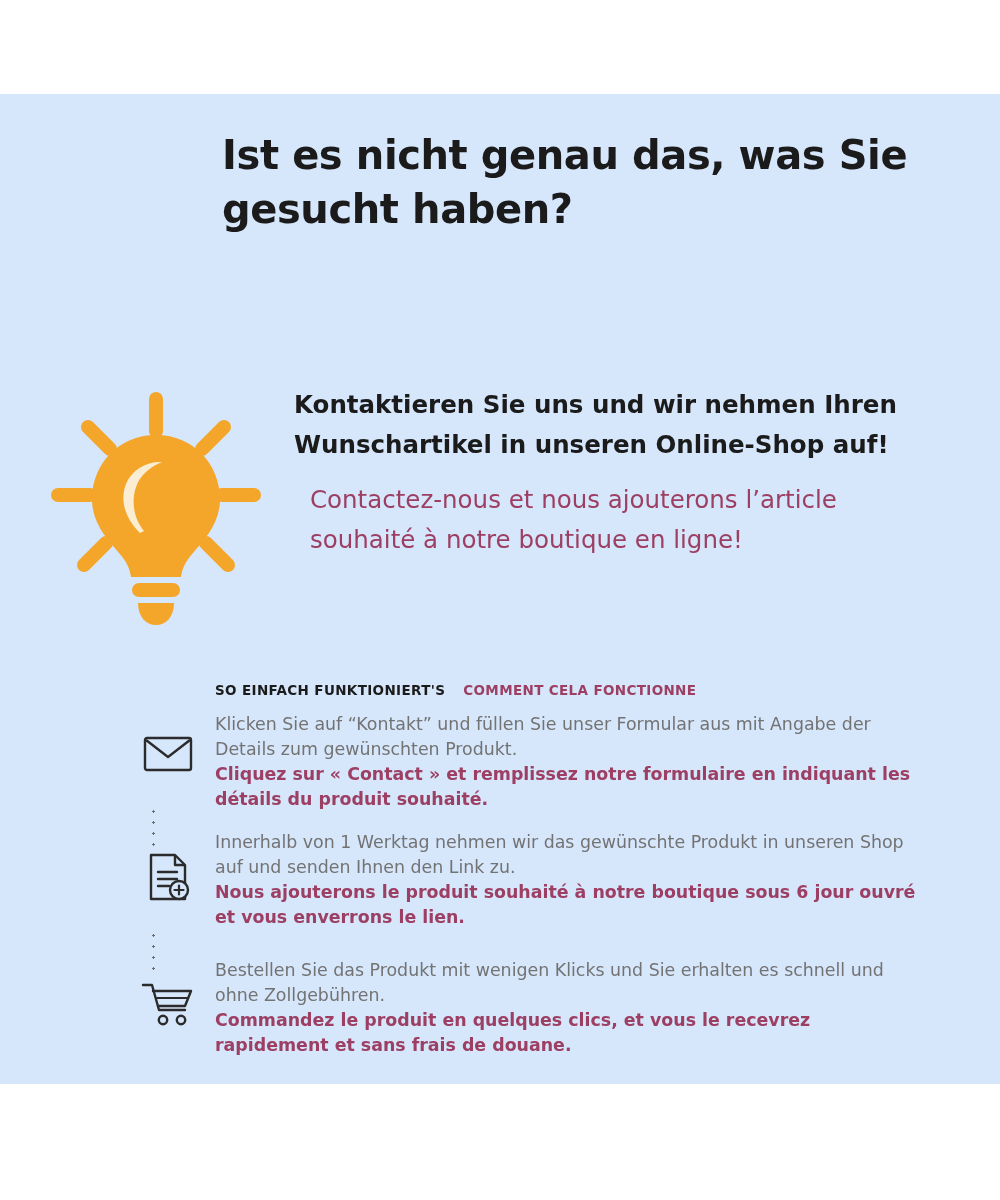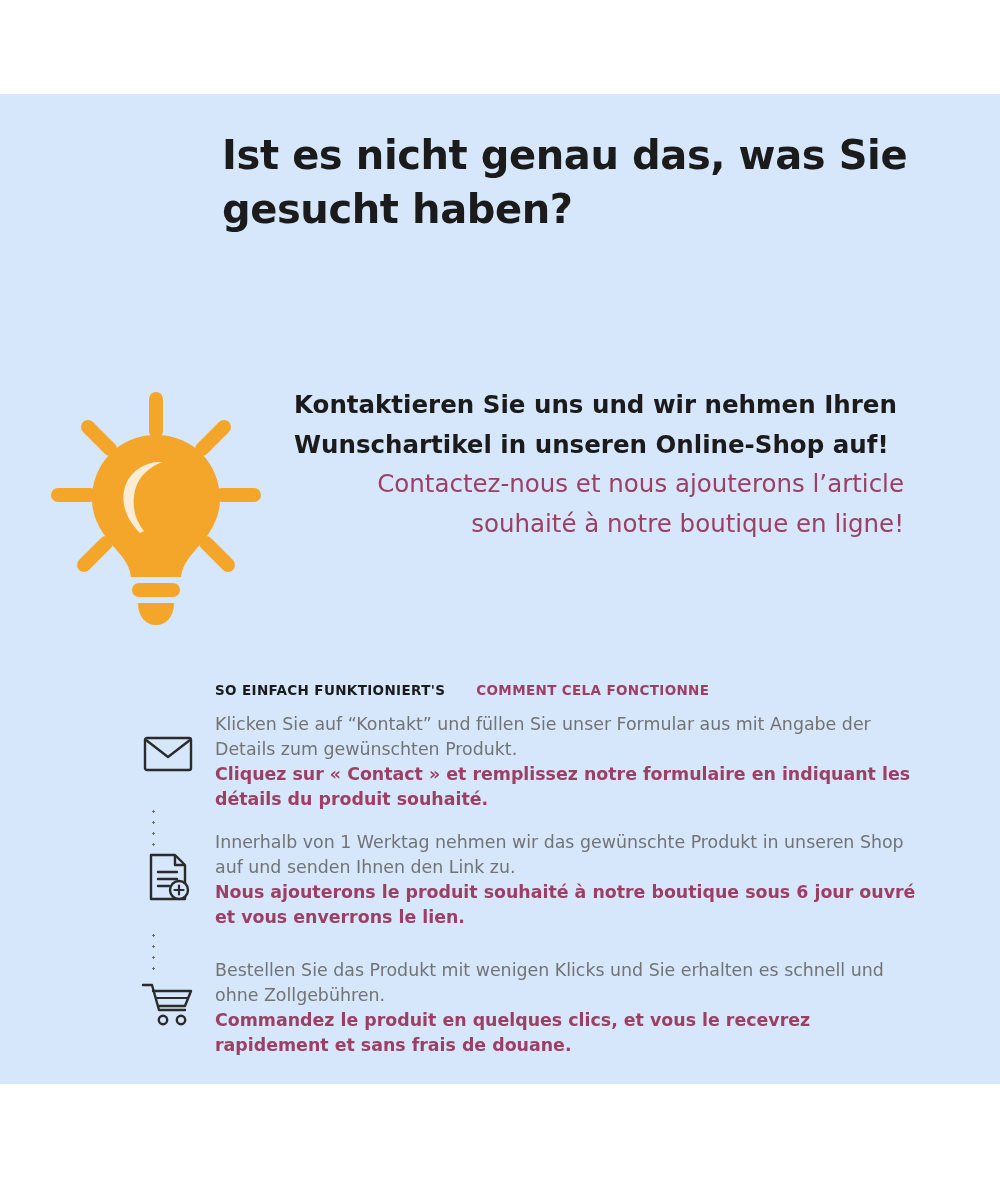--- a/index.html
+++ b/index.html
@@ -73,32 +73,31 @@
     line-height: 1.62;
     font-weight: bold;
     color: #1b1b1b;
     margin: 0;
   }
   .intro .fr {
     font-size: 24.5px;
     line-height: 1.62;
     font-weight: normal;
     color: #9c3f63;
-    margin: 0;
-    text-align: right;
+    margin: 16px;
   }
 
   
   .steps-head {
     position: absolute;
     left: 215px;
     top: 682px;
     display: flex;
     align-items: baseline;
-    gap: 31px;
+    gap: 18px;
   }
   .steps-head .de {
     font-size: 13.5px;
     font-weight: bold;
     letter-spacing: 0.35px;
     color: #1b1b1b;
   }
   .steps-head .fr {
     font-size: 13.5px;
     font-weight: bold;

